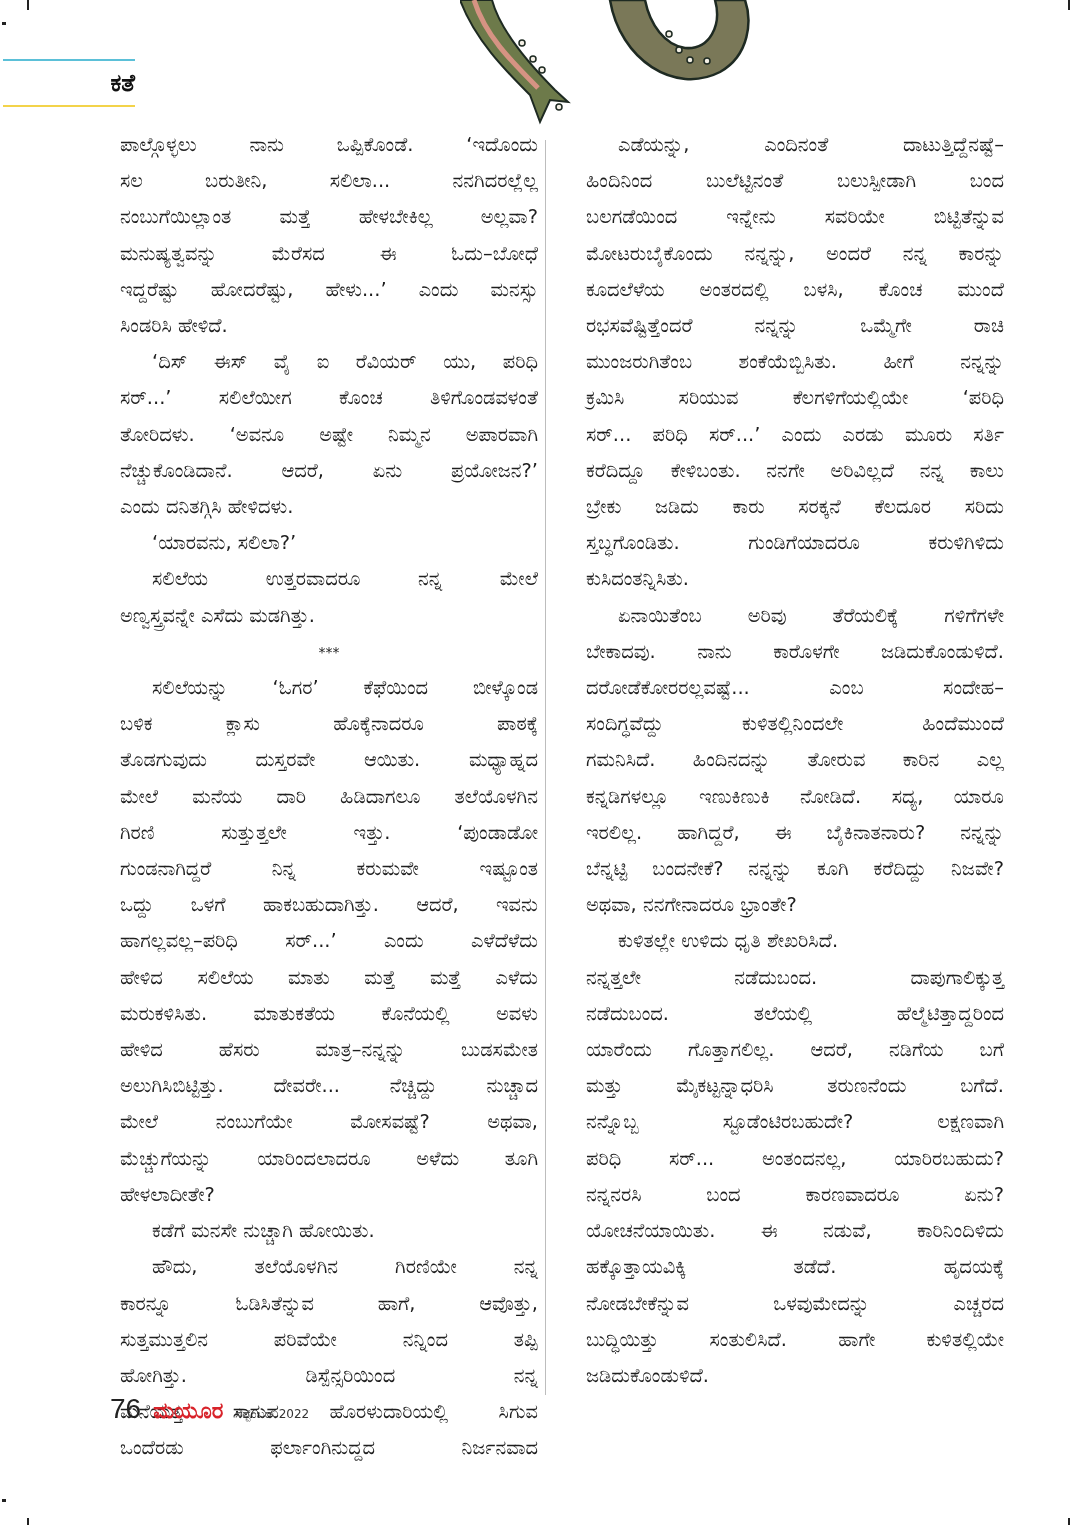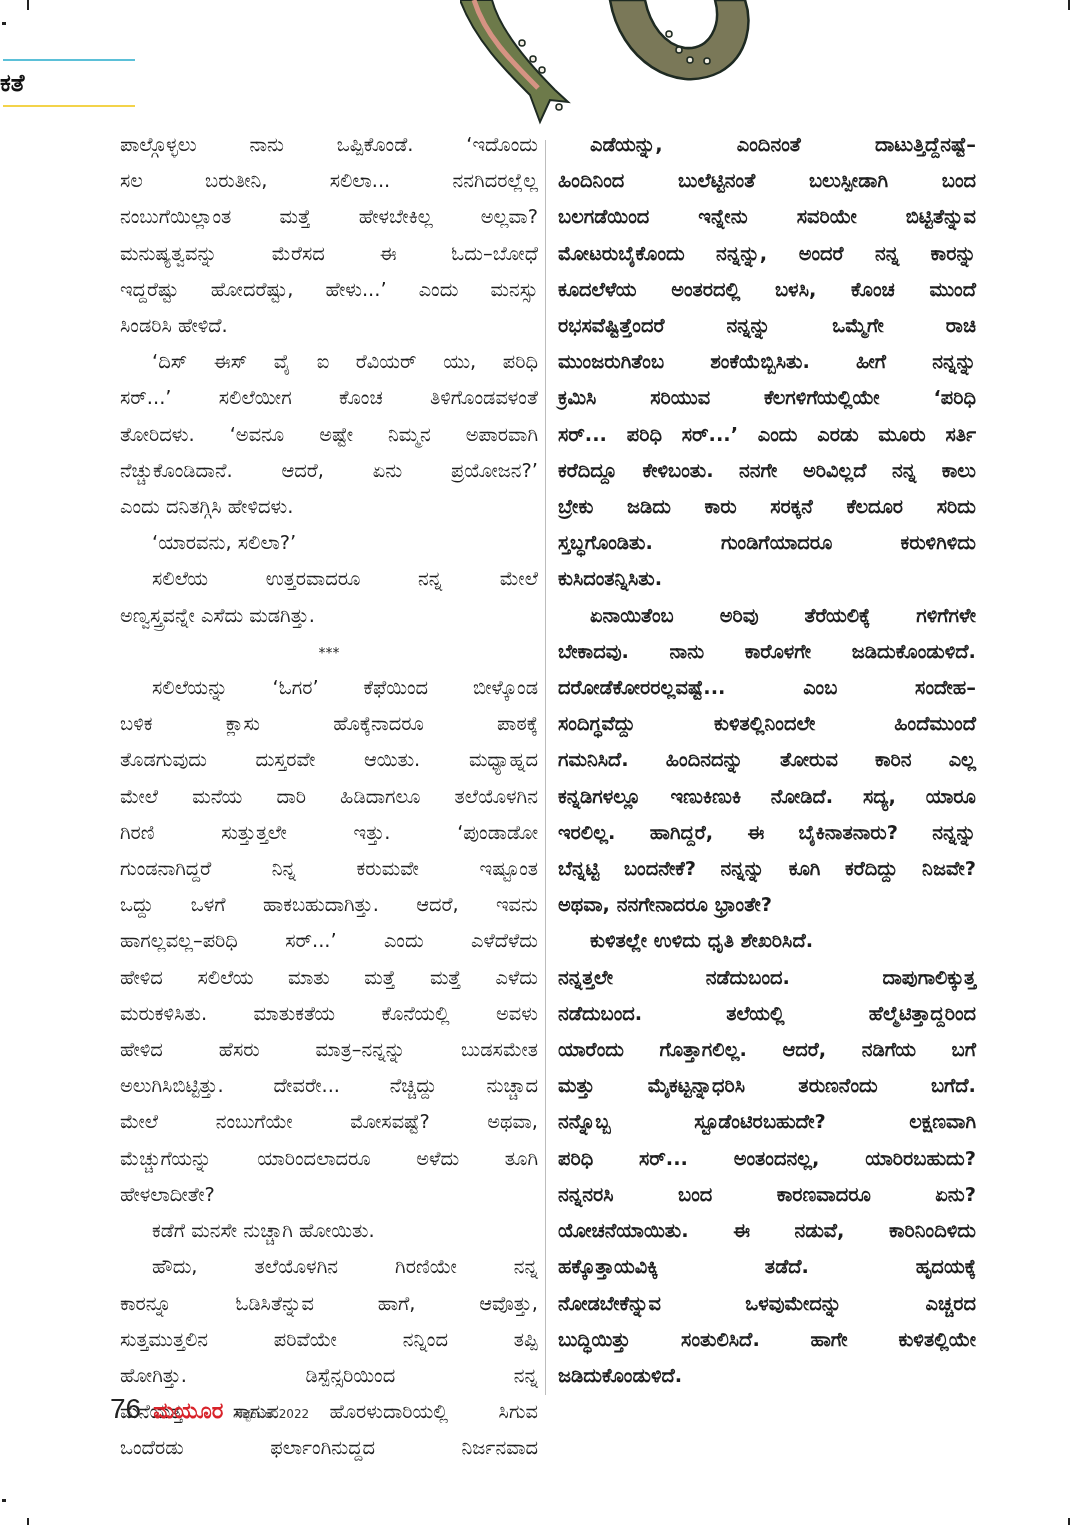--- a/index.html
+++ b/index.html
@@ -3,29 +3,29 @@
 <meta charset="utf-8">
 <style>
   html, body { margin: 0; padding: 0; background: #ffffff; }
   body { width: 1072px; height: 1525px; position: relative; overflow: hidden;
          font-family: "DejaVu Sans", sans-serif; color: #1a1a1a; }
 
   .crop { position: absolute; background: #222; }
 
   .section-rule-top { position: absolute; left: 3px; top: 59px; width: 132px; height: 2px; background: #5bc0d8; }
   .section-rule-bottom { position: absolute; left: 3px; top: 105px; width: 132px; height: 2px; background: #f3d34a; }
-  .section-label { position: absolute; left: 0; top: 66px; width: 135px; text-align: left;
+  .section-label { position: absolute; left: 0; top: 66px; width: 135px; text-align: right;
                    font-size: 24px; font-weight: bold; color: #111; line-height: 34px; }
 
   .illustration { position: absolute; left: 460px; top: 0; width: 300px; height: 125px; }
 
   .column { position: absolute; top: 127px; width: 418px; font-size: 19.4px; line-height: 36.2px;
             text-align: justify; color: #1e1e1e; }
   .col-left { left: 120px; }
-  .col-right { left: 558px; font-weight: bold; }
+  .col-right { left: 586px; }
   .column .line { display: block; text-align: justify; text-align-last: justify; white-space: nowrap; }
   .column .line.last { text-align-last: left; }
   .column .line.indent { padding-left: 32px; }
   .separator { text-align: center !important; text-align-last: center !important; font-size: 14px; }
 
   .col-divider { position: absolute; left: 545px; top: 140px; width: 1px; height: 1255px; background: #bdbdbd; }
 
   .footer { position: absolute; left: 110px; top: 1393px; height: 40px; display: flex; align-items: baseline; gap: 12px; }
   .page-number { font-size: 28px; color: #222; font-family: "Liberation Sans", sans-serif; }
   .magazine-name { font-size: 22px; font-weight: bold; color: #d8232a; }

